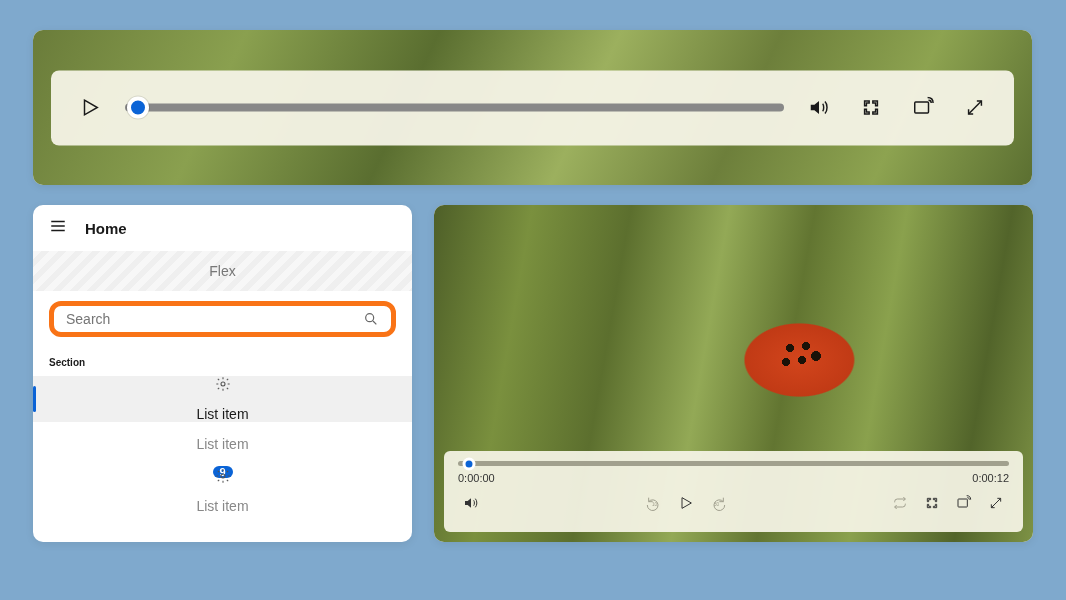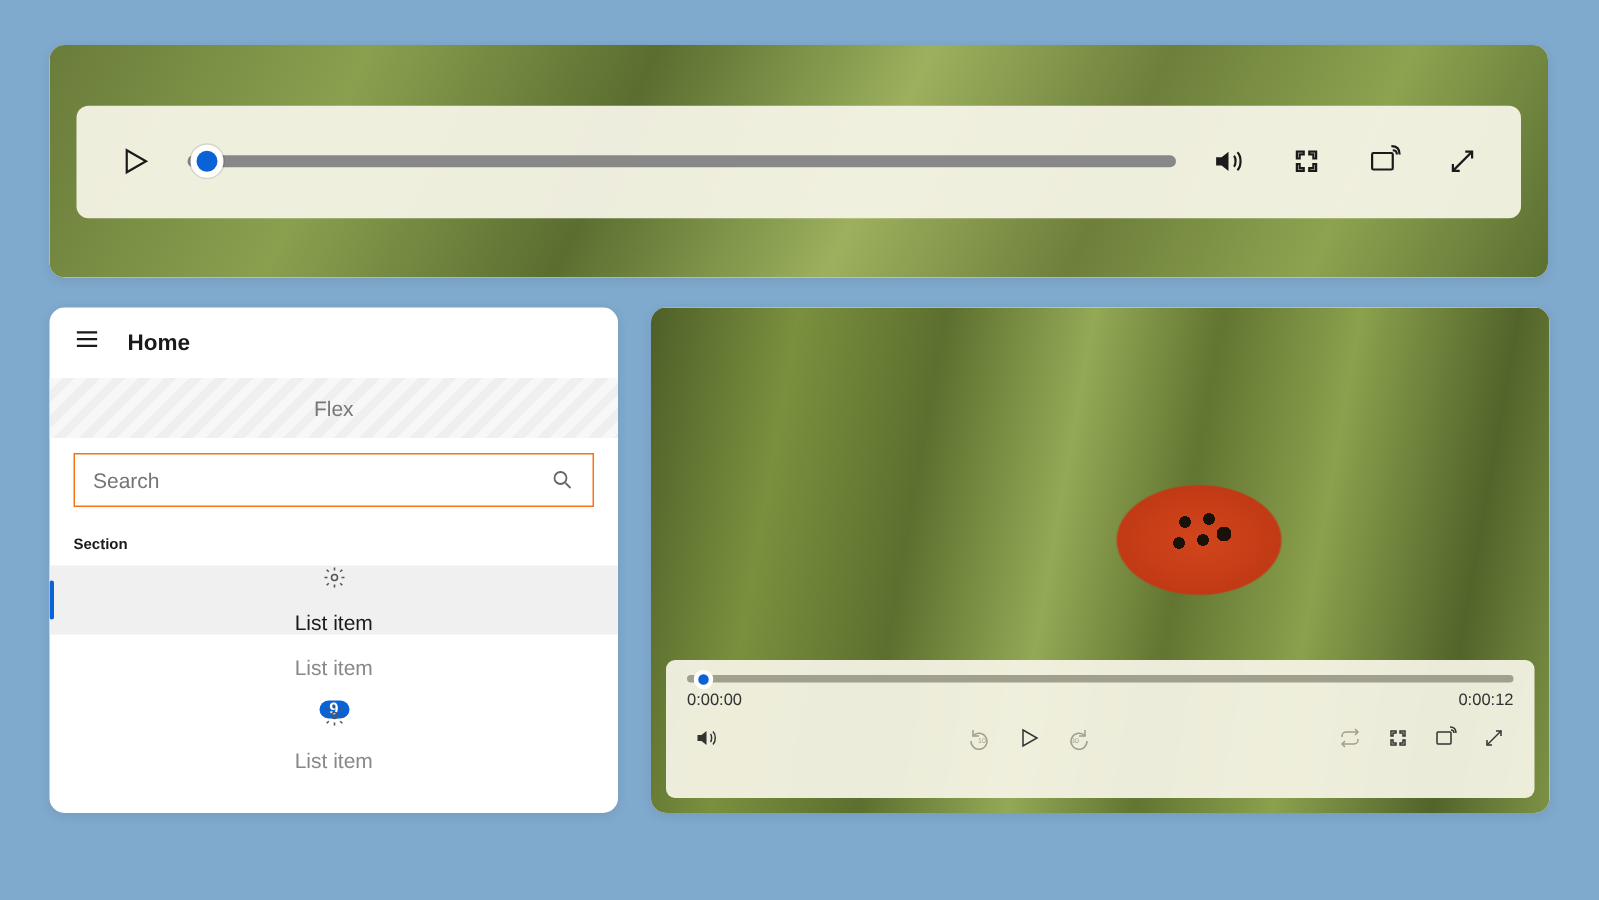--- a/index.html
+++ b/index.html
@@ -48,21 +48,21 @@
 .nav-header { display:flex; align-items:center; gap:18px; padding:12px 16px; }
 .nav-header svg { width:18px; height:18px; stroke:#1a1a1a; stroke-width:2; }
 .nav-title { font-size:15px; font-weight:600; }
 .flex-band {
   height:40px; display:flex; align-items:center; justify-content:center;
   color:#777; font-size:14px;
   background: repeating-linear-gradient(135deg,#f7f7f7,#f7f7f7 6px,#efefef 6px,#efefef 12px);
 }
 .search-wrap { padding:10px 16px; }
 .search-field {
-  display:flex; align-items:center; height:36px; border:1px solid #f97316; border-radius:0;
+  display:flex; align-items:center; height:36px; border:5px solid #f97316; border-radius:12px;
   padding:0 12px; gap:8px;
 }
 .search-field input {
   flex:1; border:none; outline:none; font-size:14px; color:#555; background:none;
 }
 .search-field svg { width:16px; height:16px; stroke:#666; fill:none; stroke-width:1.8; }
 .section-label { font-size:10px; font-weight:600; padding:10px 16px 8px; }
 .list-item-row {
   display:flex; align-items:center; gap:14px; height:46px; padding:0 16px; cursor:pointer;flex-direction:column;
 }
@@ -93,21 +93,21 @@
 .video-card .video-bg::after {
   content:''; position:absolute; left:57.5%; top:40%; width:46px; height:34px;
   background:
     radial-gradient(circle 4px at 12px 8px, #1a1208 98%, transparent 100%),
     radial-gradient(circle 4px at 28px 6px, #1a1208 98%, transparent 100%),
     radial-gradient(circle 4px at 8px 22px, #1a1208 98%, transparent 100%),
     radial-gradient(circle 4px at 24px 20px, #1a1208 98%, transparent 100%),
     radial-gradient(circle 5px at 38px 16px, #1a1208 98%, transparent 100%);
 }
 .video-controls {
-  position:absolute; left:10px; right:10px; bottom:10px; height:92px;
+  position:absolute; left:10px; right:10px; bottom:10px; height:81px;
   background: rgba(244,243,228,0.94); border-radius:6px;
   padding: 10px 14px 6px;
   display:flex; flex-direction:column;
 }
 .mini-track { height:5px; background:#a1a08e; border-radius:3px; position:relative; margin-bottom:6px; }
 .mini-thumb {
   position:absolute; top:50%; left:2%; transform:translate(-50%,-50%);
   width:13px; height:13px; background:#0a63d6; border:3px solid #fff; border-radius:50%;
 }
 .time-row { display:flex; justify-content:space-between; font-size:11px; color:#333; margin-bottom:6px; }

